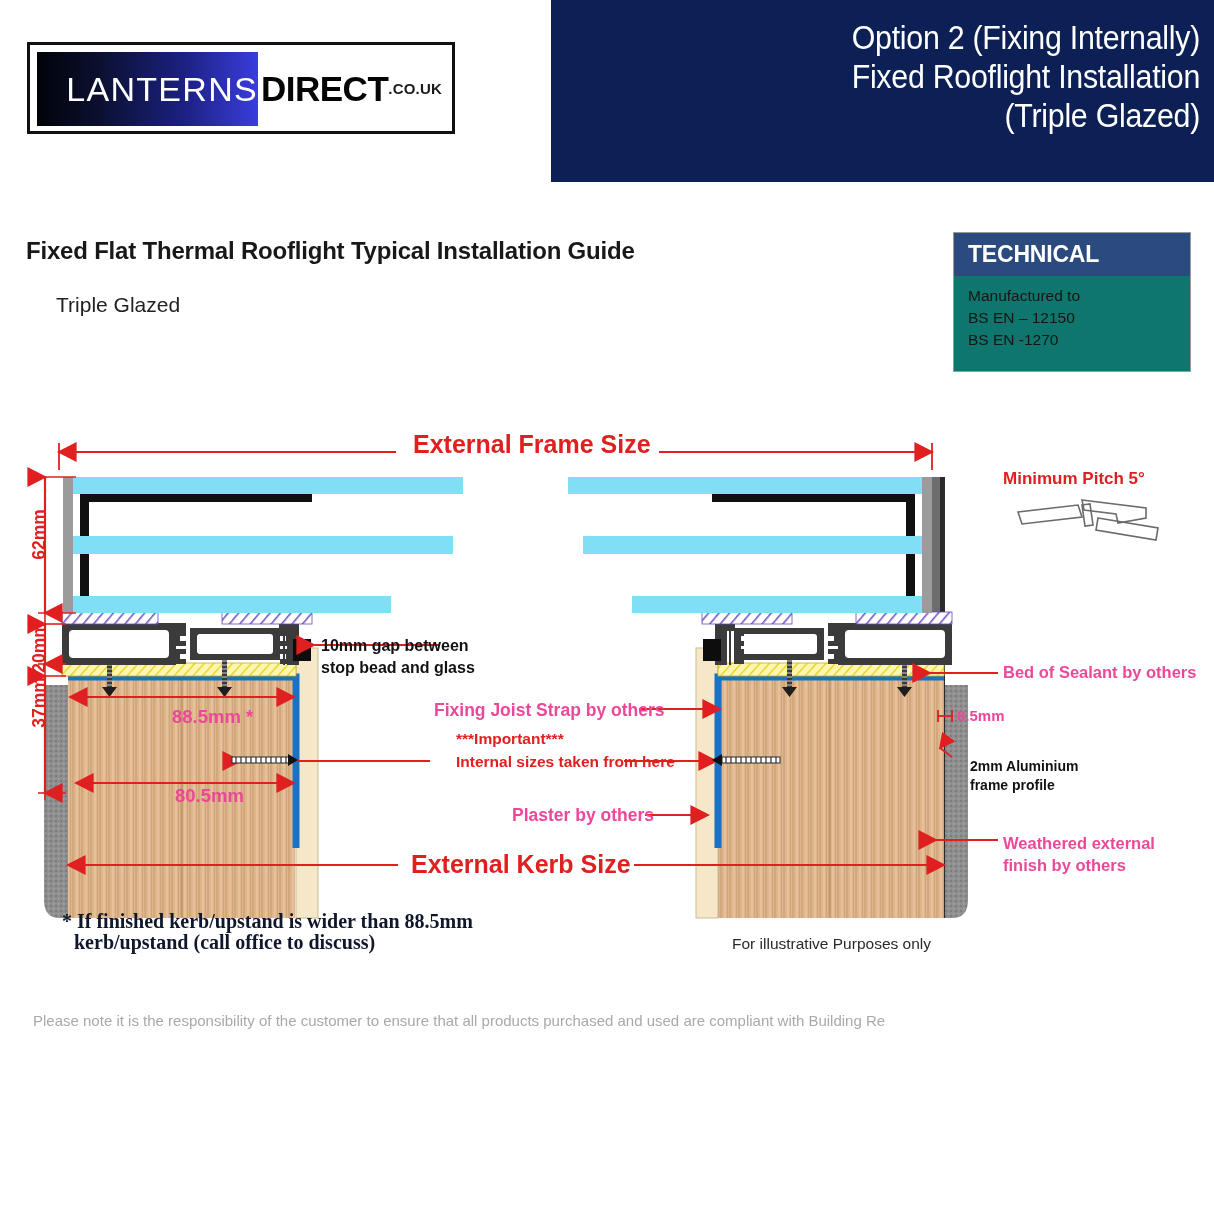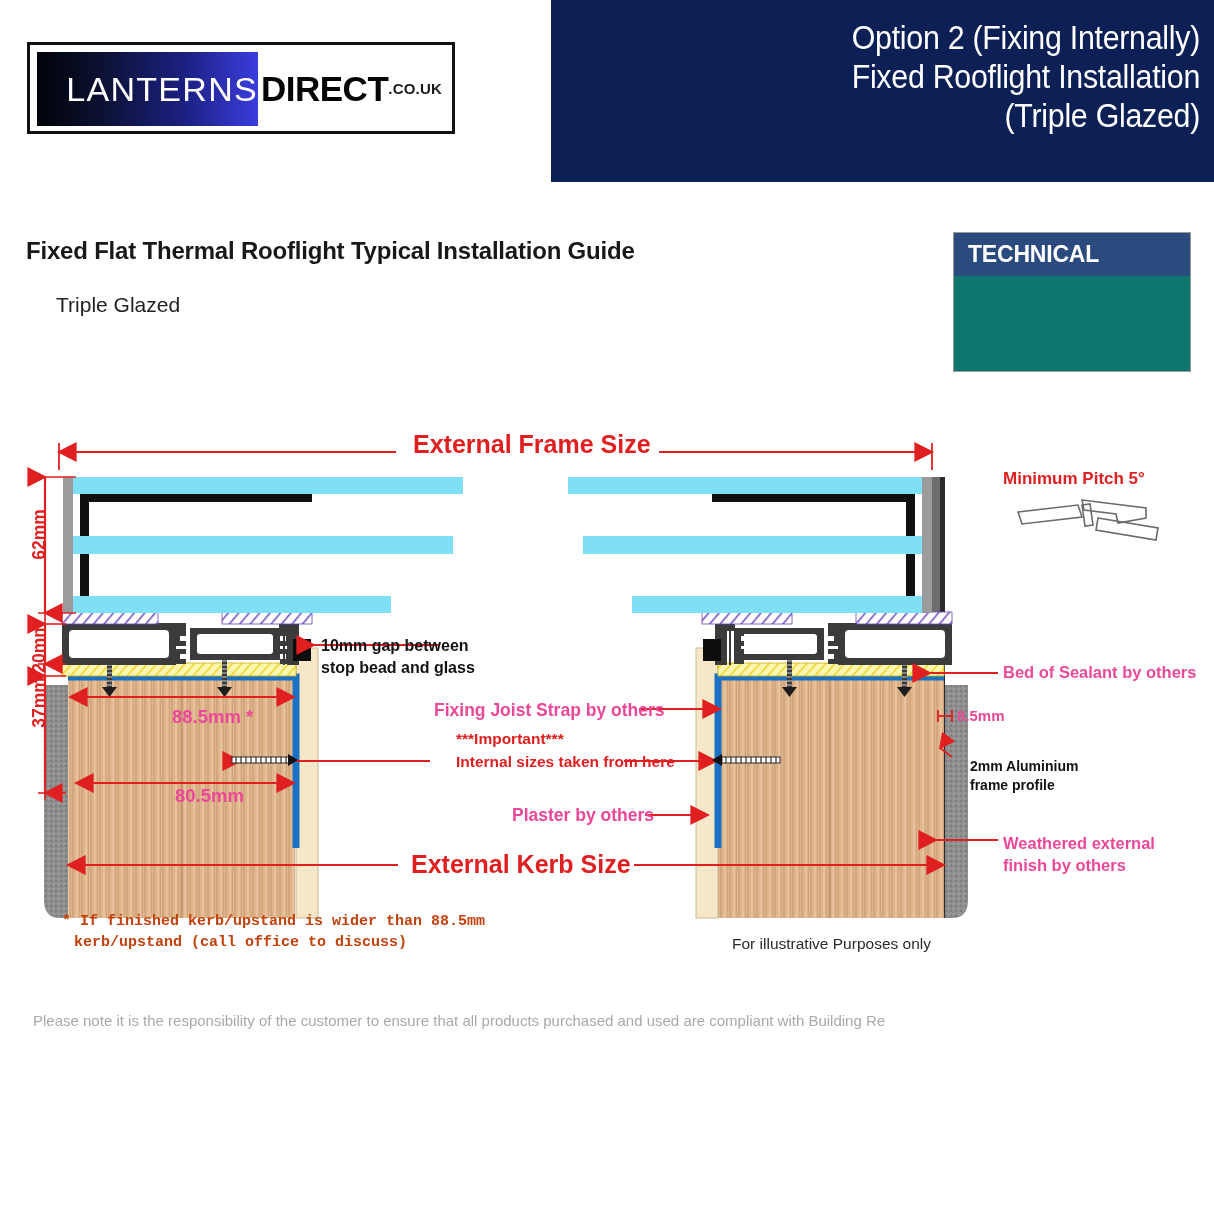--- a/index.html
+++ b/index.html
@@ -117,22 +117,22 @@
   #lb-imp   { left: 456px; top: 730px; font-size: 15.5px; }
   #lb-imp2  { left: 412px; top: 753px; font-size: 15.5px; margin-left: 44px; }
   #lb-plast { left: 512px; top: 805px; font-size: 17.5px; }
 
   #lb-seal  { left: 1003px; top: 663px; font-size: 16.5px; }
   #lb-alu   { left: 960px; top: 757px; font-size: 14px; line-height: 19px; font-weight:700; color:#121212;margin-left:10px; }
   #lb-weath { left: 1003px; top: 832px; font-size: 16.5px; line-height: 22px; }
 
   #footnote {
     position: absolute; left: 62px; top: 911px;
-    font-size: 15px; line-height: 21px; color: #c2410c; font-weight: 600;
-    font-family: Liberation Mono, monospace;
+    font-size: 20px; line-height: 21px; color: #0f172a; font-weight: 600;
+    font-family: Liberation Serif, serif;
   }
   #footnote .ind { padding-left: 12px; }
   #illus {
     position: absolute; left: 732px; top: 935px;
     font-size: 15.5px; color: #2a2a2a;
     font-family: "Liberation Sans Narrow","Liberation Sans",sans-serif;
   }
   #disclaimer {
     position: absolute; left: 33px; top: 1012px;
     font-size: 15px; color: #a9a9a9;
@@ -161,20 +161,25 @@
     </div>
   </div>
 </div>
 
 <div id="doc-title">Fixed Flat Thermal Rooflight Typical Installation Guide</div>
 <div id="doc-subtitle">Triple Glazed</div>
 
 <div id="tech-box">
   <div id="tech-head">
     <span>TECHNICAL</span>
+  </div>
+  <div id="tech-body">
+    <div>Manufactured to</div>
+    <div>BS EN – 12150</div>
+    <div>BS EN -1270</div>
   </div>
 </div>
 
 <svg id="diagram" viewBox="0 0 1214 1214">
   <defs>
 
     <pattern id="hatchPurple" width="8" height="8" patternUnits="userSpaceOnUse" patternTransform="rotate(40)">
       <rect width="8" height="8" fill="#ffffff"></rect>
       <line x1="0" y1="0" x2="0" y2="8" stroke="#7a55c8" stroke-width="3.2"></line>
     </pattern>

